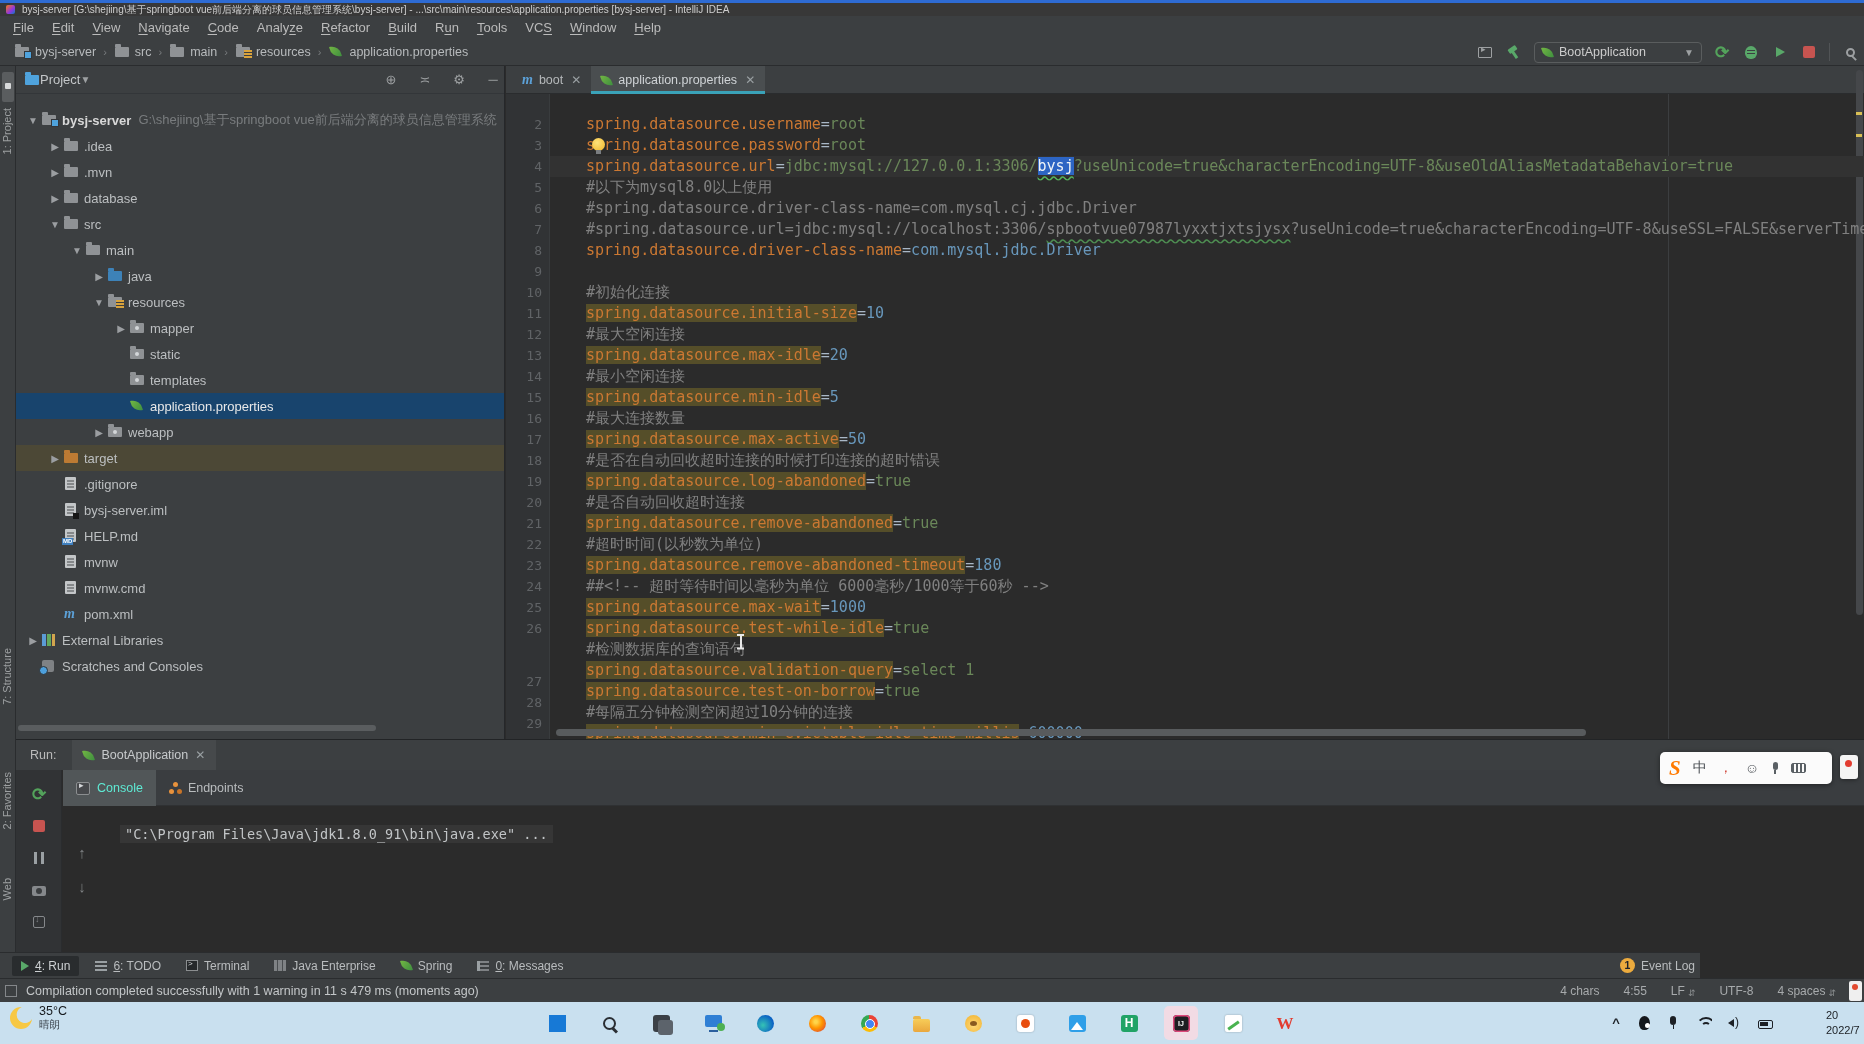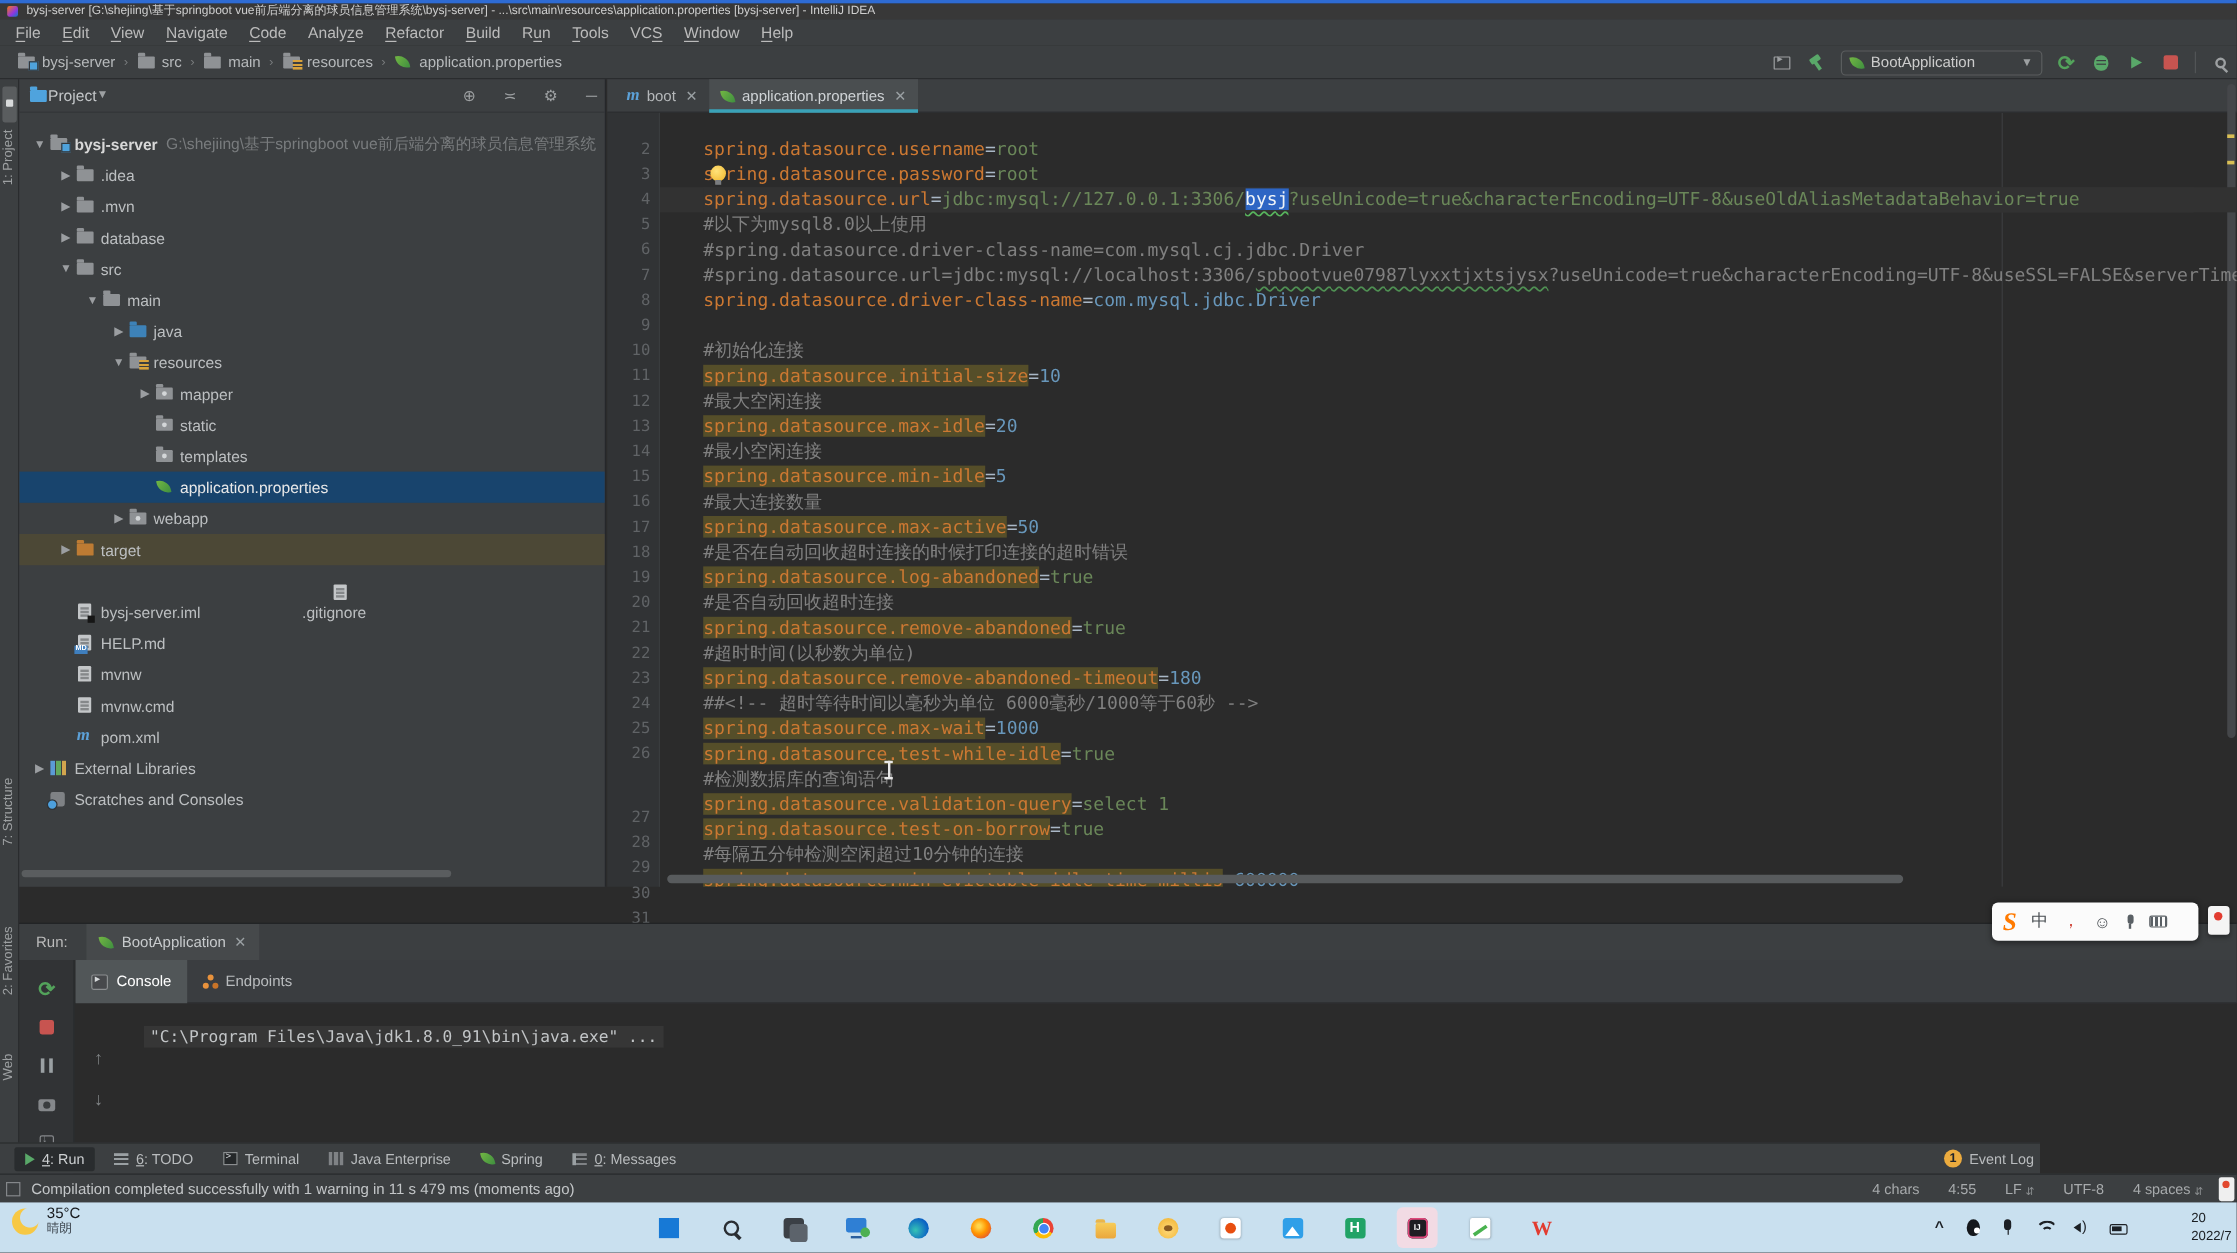--- a/index.html
+++ b/index.html
@@ -88,30 +88,30 @@
   #bulb{position:absolute;left:42px;top:44px;width:13px;height:13px;border-radius:50%;background:radial-gradient(circle at 40% 35%,#ffe27a,#f0b428);z-index:2}
   #bulb::after{content:"";position:absolute;left:4px;bottom:-3px;width:5px;height:4px;background:#7a7d80}
   #ibeam{position:absolute;left:186px;top:540px;width:9px;height:15px;z-index:3}
   #ibeam::before{content:"";position:absolute;left:4px;top:0;bottom:0;width:1.5px;background:#e8e8e8}
   #ibeam::after{content:"";position:absolute;left:1px;top:0;width:7px;height:1.5px;background:#e8e8e8;box-shadow:0 13.5px 0 #e8e8e8}
   #ed-hscroll{position:absolute;left:50px;bottom:3px;width:1030px;height:7px;background:#585b5d;border-radius:4px;z-index:4}
   #ed-vscroll{position:absolute;right:1px;top:4px;width:7px;height:545px;background:#45474a;border-radius:4px}
   .stripe-mark{position:absolute;right:2px;width:6px;height:3px;background:#d9bf55}
 
   
-  #runpanel{left:16px;top:769px;width:1848px;height:213px;background:#2b2b2b;border-top:1px solid #222426}
+  #runpanel{left:16px;top:739px;width:1848px;height:213px;background:#2b2b2b;border-top:1px solid #222426}
   #run-header{position:absolute;left:0;top:0;right:0;height:30px;background:#3c3f41;display:flex;align-items:center;padding-left:14px;gap:16px}
   #run-label{font-size:12.5px;color:#bbb}
   #run-tab{display:flex;align-items:center;gap:7px;background:#46494b;height:30px;padding:0 11px;font-size:12.5px;color:#c7cacc}
   #run-tab .x{color:#9aa0a3;font-size:12px}
   #runstripe{position:absolute;left:0;top:30px;bottom:0;width:46px;background:#313335;border-right:1px solid #2a2c2e}
   .rsico{position:absolute;left:0;width:46px;text-align:center}
   #runtabs{position:absolute;left:47px;top:30px;right:0;height:36px;background:#3a3d40;border-bottom:1px solid #2f3133;display:flex}
   .rtab{height:36px;display:flex;align-items:center;gap:7px;padding:0 13px;font-size:12.5px;color:#b9bcbe}
-  .rtab.active{background:#515658;color:#ffffff}
+  .rtab.active{background:#515658;color:#5eead4}
   .con-ico{width:14px;height:13px;background:#47494c;border:1px solid #8b8e90;border-radius:2px;position:relative}
   .con-ico::after{content:"▸";position:absolute;left:2px;top:-3px;font-size:9px;color:#d6d9db}
   .ep-ico{width:12px;height:12px;position:relative}
   .ep-ico::before{content:"";position:absolute;left:4px;top:0;width:5px;height:5px;border-radius:50%;background:#e8923c;box-shadow:-4px 7px 0 #e8923c,4px 7px 0 #c87428}
   #run-arrows{position:absolute;left:56px;top:96px;color:#808486;font-size:15px;line-height:34px;text-align:center;width:20px}
   #consoleline{position:absolute;left:104px;top:85px;font:13.5px "DejaVu Sans Mono",monospace;color:#c2c5c7;background:rgba(255,255,255,.055);padding:1px 5px}
 
   .grn{color:#53a35b}.red-sq{display:inline-block;width:12px;height:12px;background:#c75450;border-radius:2px}
   .pause-ico{display:inline-block;width:10px;height:12px;border-left:3.5px solid #9aa0a3;border-right:3.5px solid #9aa0a3}
   .cam-ico{display:inline-block;width:14px;height:10px;background:#85888b;border-radius:2px;position:relative}
@@ -420,21 +420,21 @@
         </span>
         <span class="lab">webapp</span>
       </div>
       <div class="trow hl" style="padding-left: 31px;">
         <span class="arr">▶</span>
         <span class="tico fol-exc">
           <span class="ifolder"></span>
         </span>
         <span class="lab">target</span>
       </div>
-      <div class="trow" style="padding-left: 31px; flex-direction: column;">
+      <div class="trow" style="padding-left: 31px;">
         <span class="arr"></span>
         <span class="tico doc">
           <span class="idoc"></span>
         </span>
         <span class="lab">.gitignore</span>
       </div>
       <div class="trow" style="padding-left: 31px;">
         <span class="arr"></span>
         <span class="tico doc-iml">
           <span class="idoc"></span>

